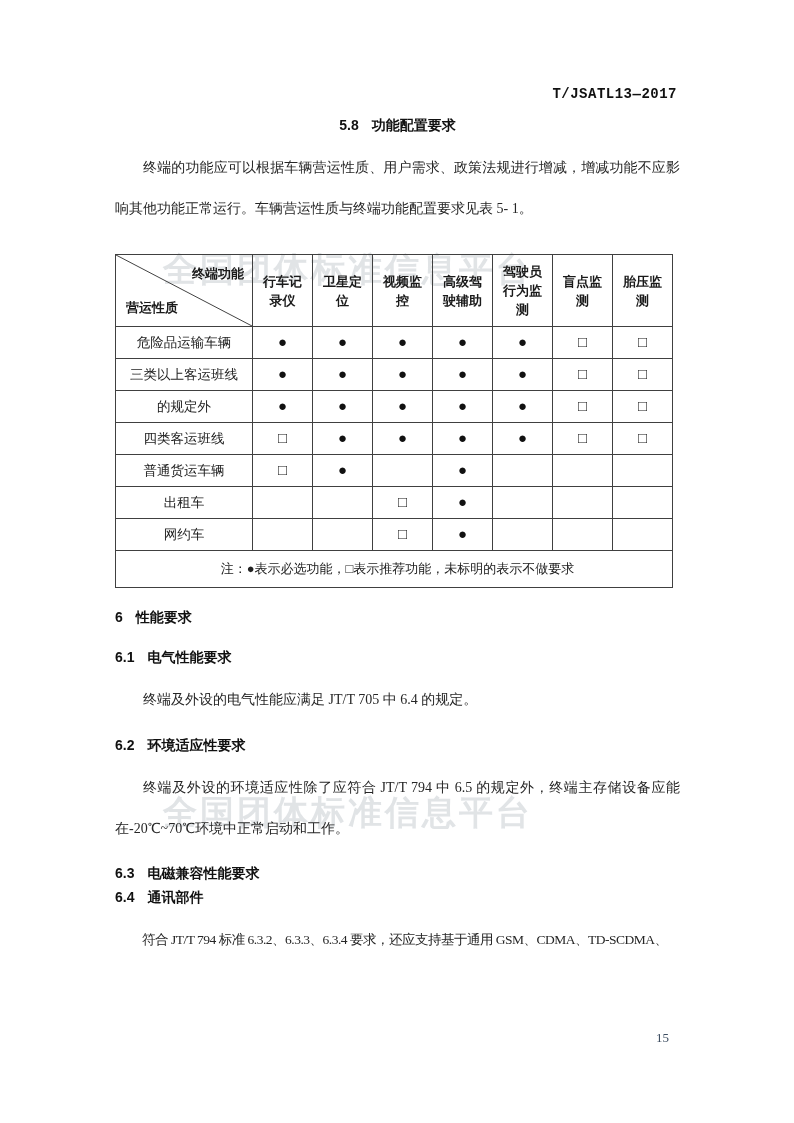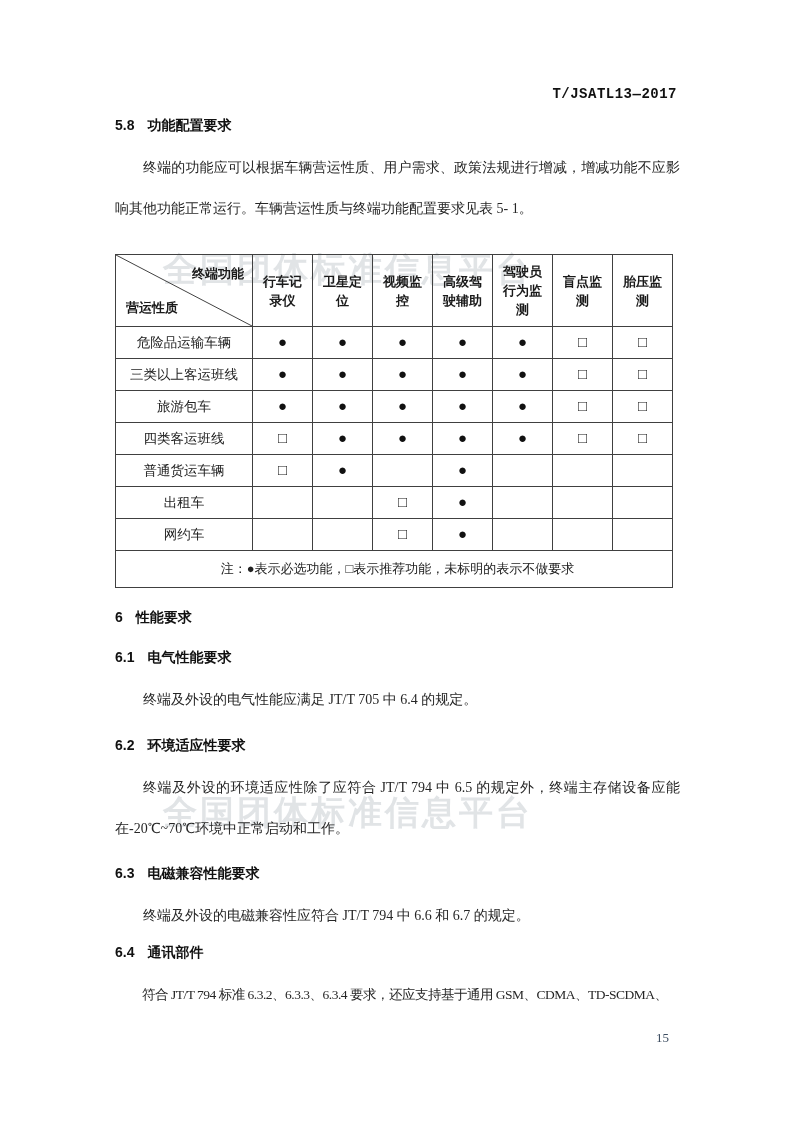--- a/index.html
+++ b/index.html
@@ -50,21 +50,21 @@
   }
   .heading {
     margin: 0;
     font-family: "Liberation Sans", sans-serif;
     font-weight: 700;
     font-size: 14px;
     line-height: 16px;
     color: #111111;
   }
   .heading .h-num { display: inline-block; margin-right: 13px; }
-  .h-58  { margin-top: 117px; }
+  .h-58  { margin-top: 117px; text-align: center; }
   .h-6   { margin-top: 21px; }
   .h-61  { margin-top: 24px; }
   .h-62  { margin-top: 17px;  }
   .h-63  { margin-top: 16px; }
   .h-64  { margin-top: 8px;  }
   .para {
     margin: 14px 0 0 0;
     font-size: 14px;
     line-height: 41px;
     text-align: justify;
@@ -191,21 +191,21 @@
             <td class="row-label">三类以上客运班线</td>
             <td class="sym sym-required">●</td>
             <td class="sym sym-required">●</td>
             <td class="sym sym-required">●</td>
             <td class="sym sym-required">●</td>
             <td class="sym sym-required">●</td>
             <td class="sym sym-recommended">□</td>
             <td class="sym sym-recommended">□</td>
           </tr>
           <tr>
-            <td class="row-label">旅游包车</td>
+            <td class="row-label">的规定外</td>
             <td class="sym sym-required">●</td>
             <td class="sym sym-required">●</td>
             <td class="sym sym-required">●</td>
             <td class="sym sym-required">●</td>
             <td class="sym sym-required">●</td>
             <td class="sym sym-recommended">□</td>
             <td class="sym sym-recommended">□</td>
           </tr>
           <tr>
             <td class="row-label">四类客运班线</td>
@@ -265,21 +265,20 @@
     <p class="para">终端及外设的电气性能应满足 JT/T 705 中 6.4 的规定。</p>
 
     <p class="heading h-62">
       <span class="h-num">6.2</span><span>环境适应性要求</span>
     </p>
     <p class="para">终端及外设的环境适应性除了应符合 JT/T 794 中 6.5 的规定外，终端主存储设备应能在-20℃~70℃环境中正常启动和工作。</p>
 
     <p class="heading h-63">
       <span class="h-num">6.3</span><span>电磁兼容性能要求</span>
     </p>
-    <p class="para">终端及外设的电磁兼容性应符合 JT/T 794 中 6.6 和 6.7 的规定。</p>
 
     <p class="heading h-64">
       <span class="h-num">6.4</span><span>通讯部件</span>
     </p>
     <p class="para p-tight">符合 JT/T 794 标准 6.3.2、6.3.3、6.3.4 要求，还应支持基于通用 GSM、CDMA、TD-SCDMA、</p>
 
   </div>
 
   <div class="page-number">15</div>
 

